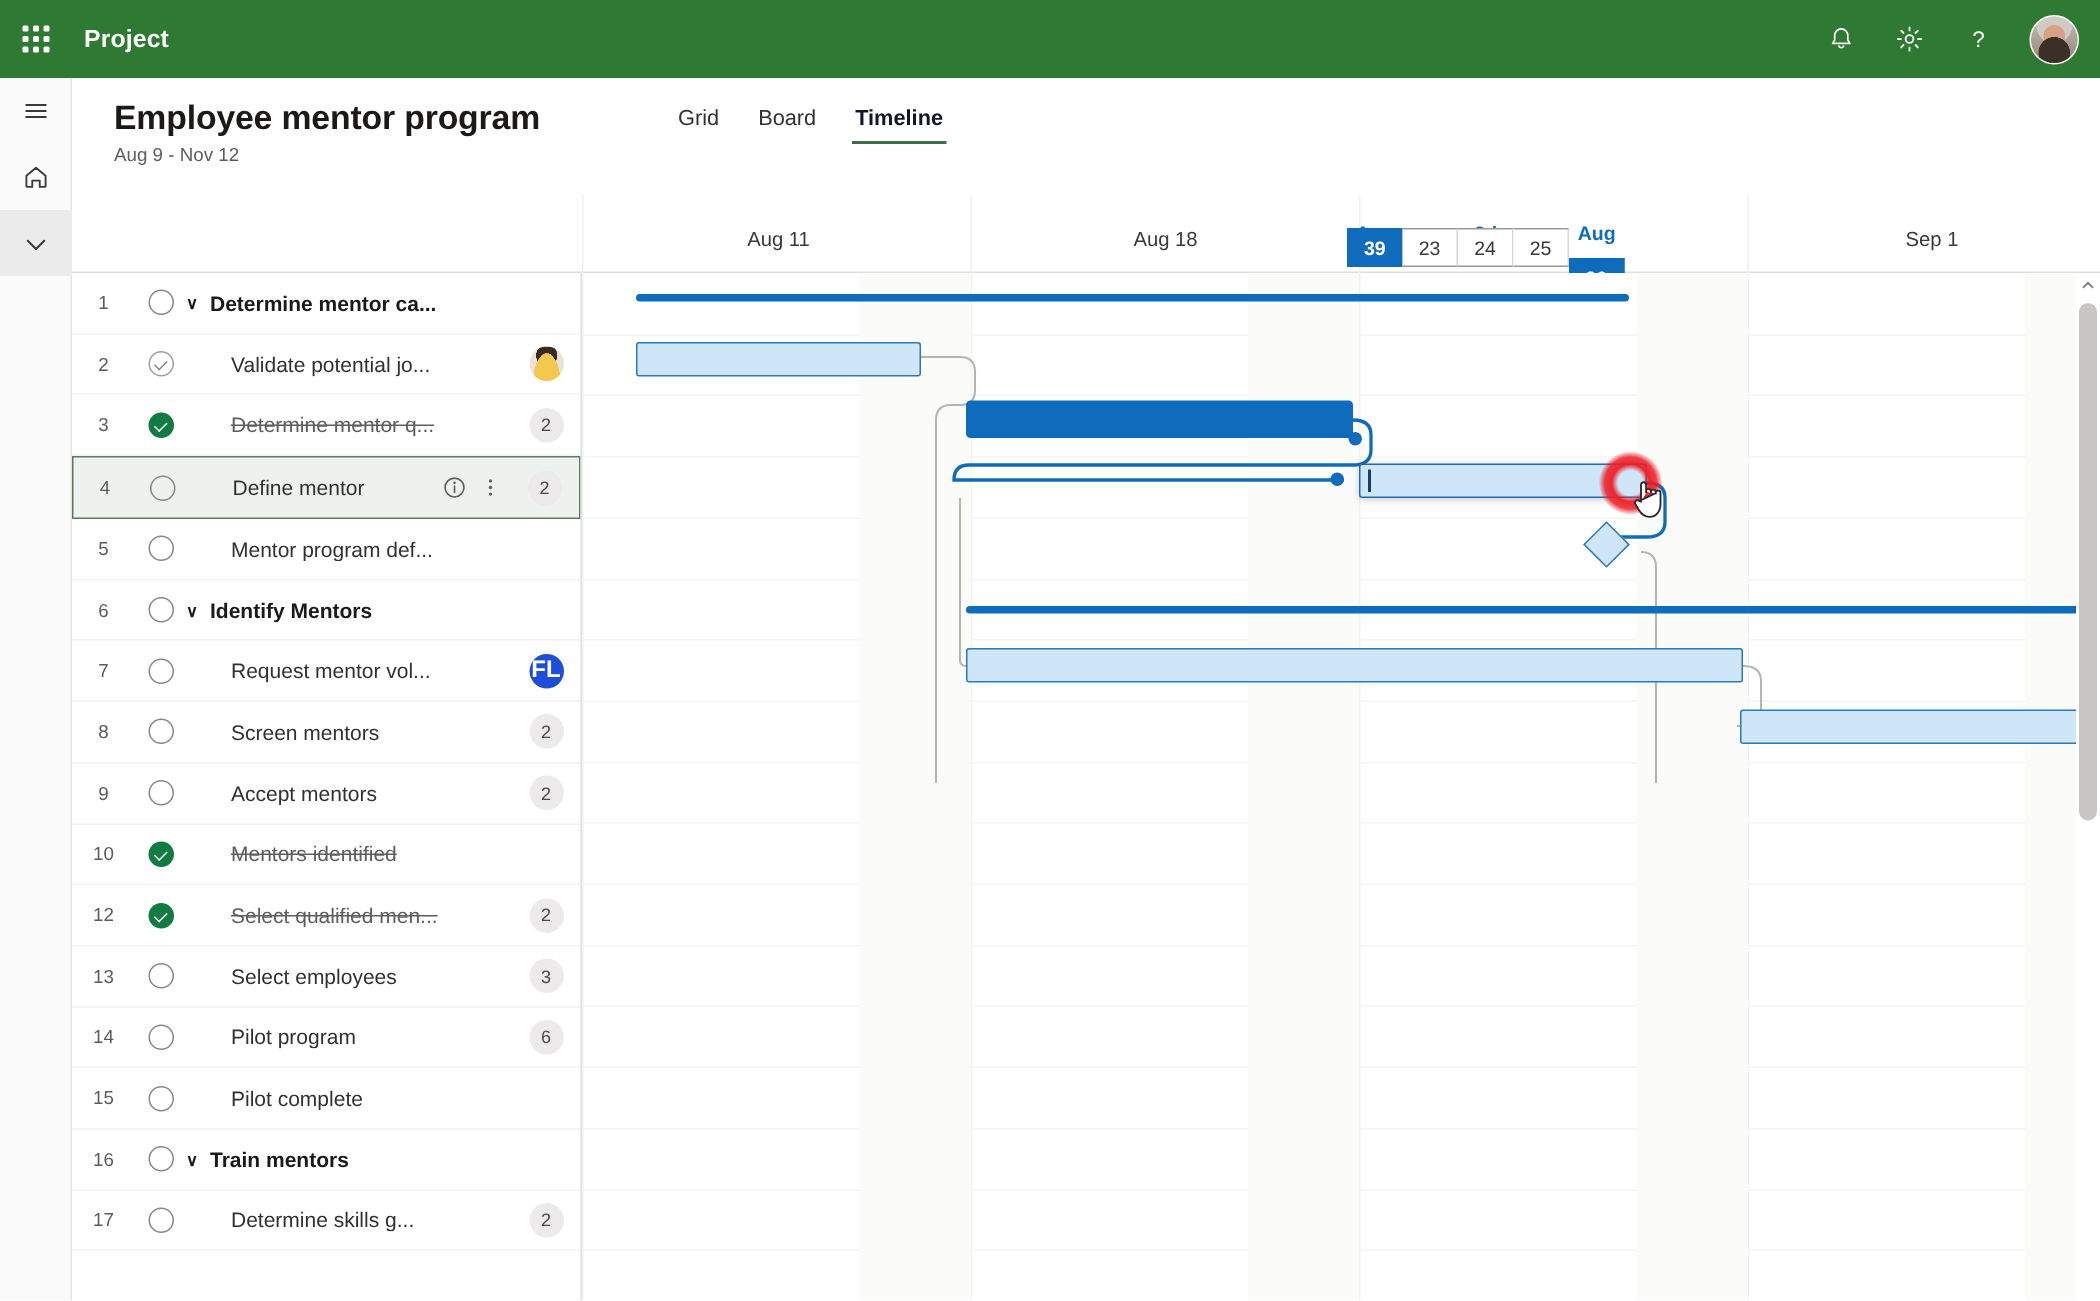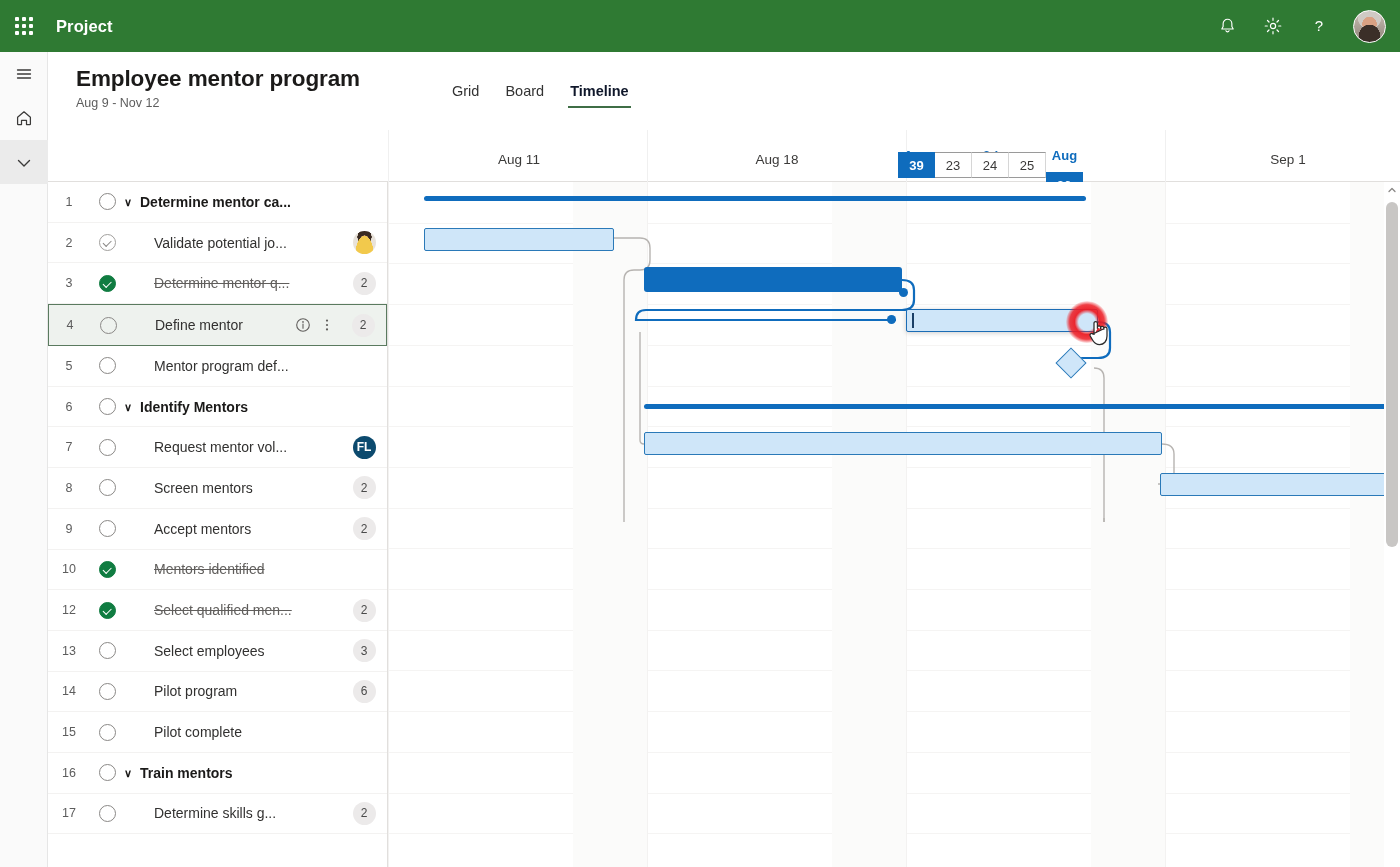--- a/index.html
+++ b/index.html
@@ -57,21 +57,21 @@
 
   
   .pagehdr {
     position:absolute; top:52px; left:48px; width:1352px; height:78px;
     background:#ffffff; display:flex; align-items:flex-start;
   }
   .titleblock { padding-left:28px; padding-top:14px; }
   .proj-title { font-size:22.5px; font-weight:700; color:#1b1a19; letter-spacing:-.1px; }
   .proj-dates { font-size:12.5px; color:#5d5d5d; margin-top:4px; }
 
-  .tabs { display:flex; align-items:flex-start; margin-left:82px; padding-top:28px; gap:6px; }
+  .tabs { display:flex; align-items:flex-start; margin-left:82px; padding-top:16px; gap:6px; }
   .tab {
     font-size:14.5px; color:#333333; padding:3px 10px 9px 10px; cursor:pointer;
     position:relative; white-space:nowrap;
   }
   .tab.active { font-weight:600; color:#0f172a; }
   .tab.active::after {
     content:""; position:absolute; left:8px; right:8px; bottom:0; height:2.5px; background:#3f6e46;
   }
 
   .hdr-right {
@@ -165,22 +165,22 @@
   .t-icons { display:flex; align-items:center; gap:2px; flex:none; padding-right:2px; }
   .ico-btn {
     width:22px; height:22px; display:flex; align-items:center; justify-content:center; cursor:pointer;
   }
   .t-right { width:46px; display:flex; align-items:center; justify-content:center; flex:none; }
   .badge-num {
     width:23px; height:23px; border-radius:50%; background:#eceaea; color:#4a4a4a;
     font-size:12px; display:flex; align-items:center; justify-content:center;
   }
   .badge-ini {
-    width:23px; height:23px; border-radius:50%; background:#0c4a6e; color:#ffffff;
-    font-size:12px; font-weight:600; display:flex; align-items:center; justify-content:center;
+    width:23px; height:23px; border-radius:50%; background:#1d4ed8; color:#ffffff;
+    font-size:16px; font-weight:600; display:flex; align-items:center; justify-content:center;
   }
   .badge-photo {
     width:23px; height:23px; border-radius:50%; overflow:hidden;
     background:
       radial-gradient(ellipse at 50% 100%, #f2c94c 0 55%, rgba(0,0,0,0) 56%),
       radial-gradient(circle at 50% 40%, #d9a183 0 26%, rgba(0,0,0,0) 27%),
       radial-gradient(circle at 50% 26%, #3a2b22 0 34%, rgba(0,0,0,0) 35%),
       #e8e2da;
   }
 

